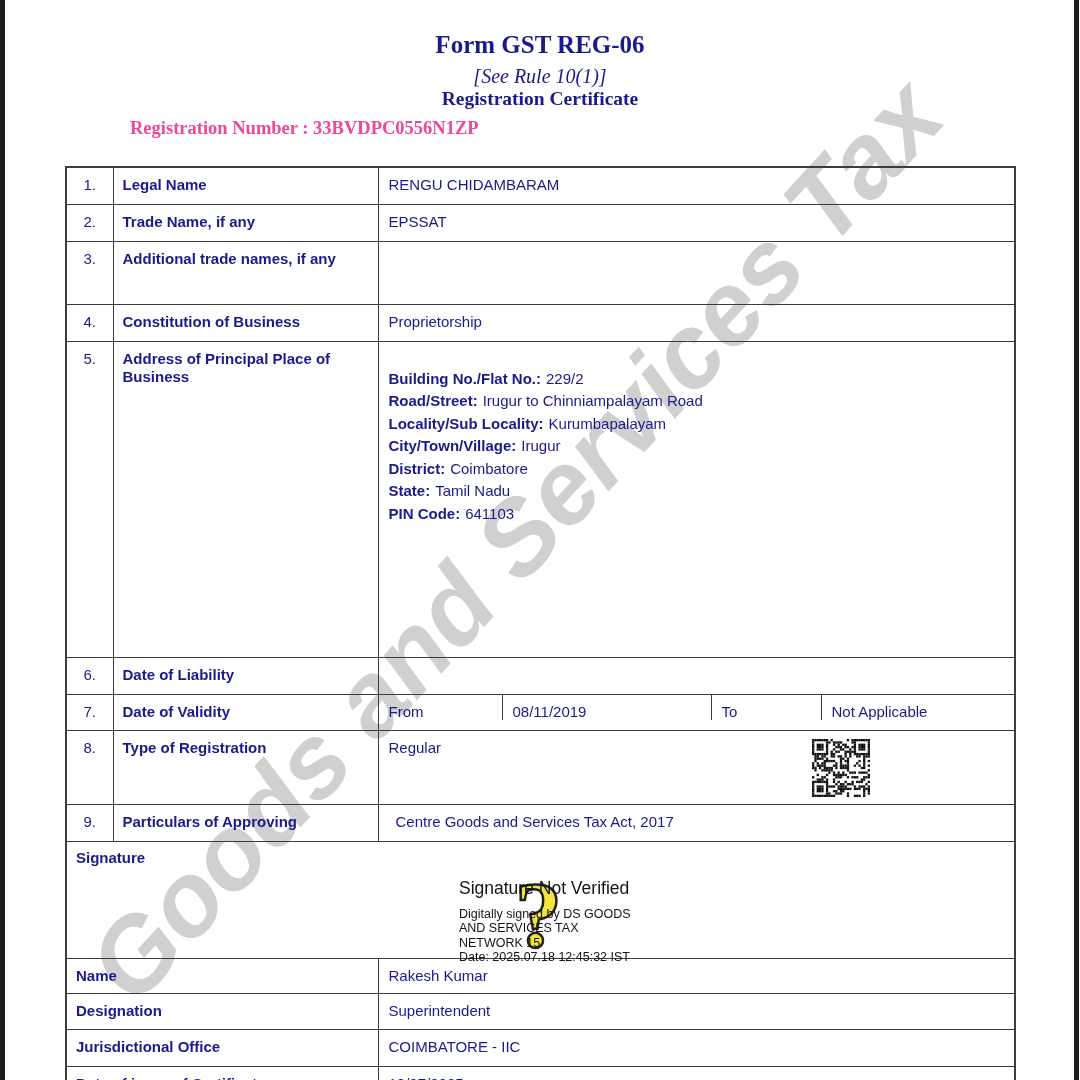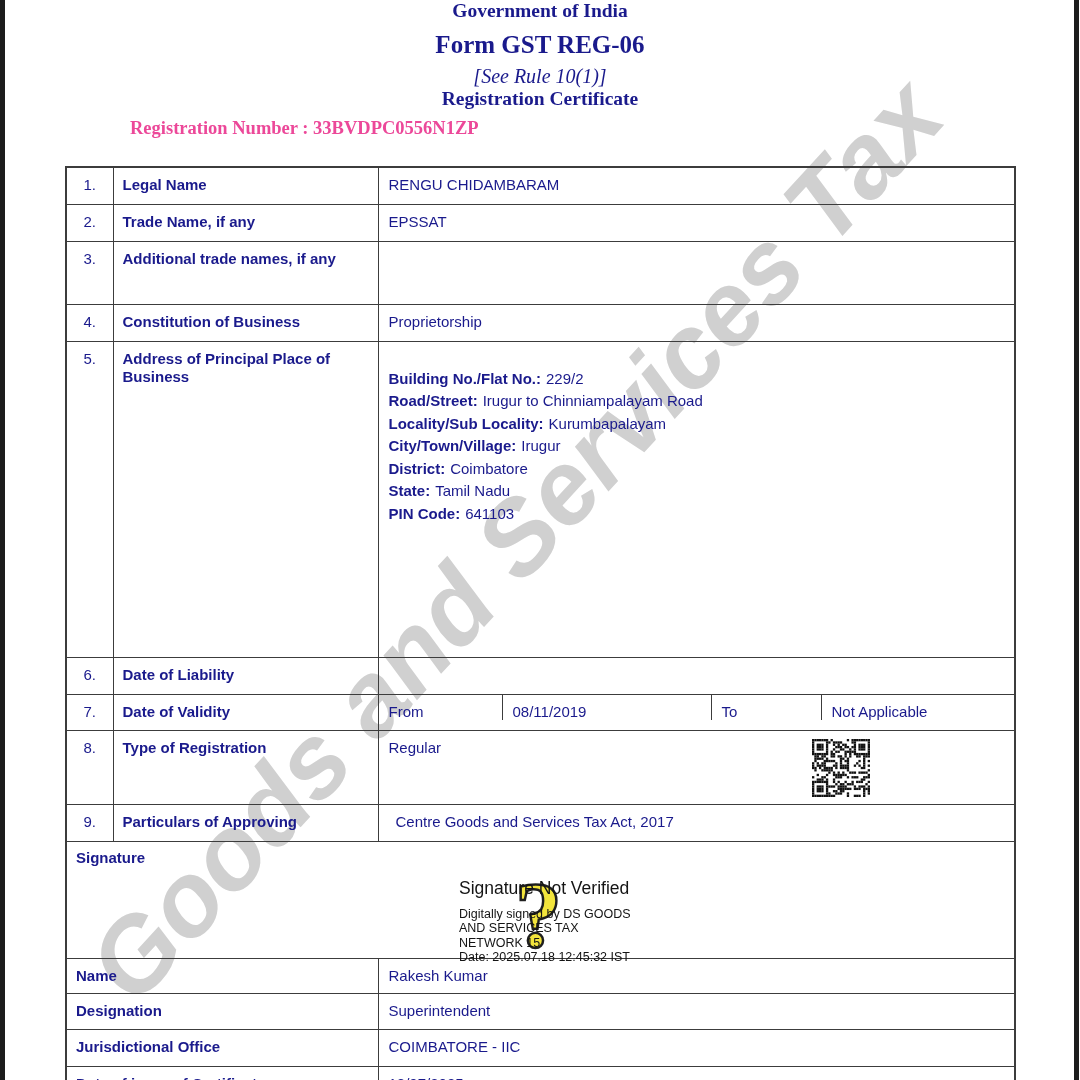--- a/index.html
+++ b/index.html
@@ -67,21 +67,20 @@
 </head>
 <body>
 
 <div class="page">
 
   <div class="edge left"></div>
   <div class="edge right"></div>
 
   <div class="watermark">Goods and Services Tax</div>
 
-  <div class="hline h-title">Government of India</div>
   <div class="hline h-form">Form GST REG-06</div>
   <div class="hline h-rule">[See Rule 10(1)]</div>
   <div class="hline h-cert">Registration Certificate</div>
   <div class="h-regno">Registration Number : 33BVDPC0556N1ZP</div>
 
   <table class="cert">
     <colgroup>
         <col style="width:47px">
         <col style="width:265px">
         <col style="width:637px">

